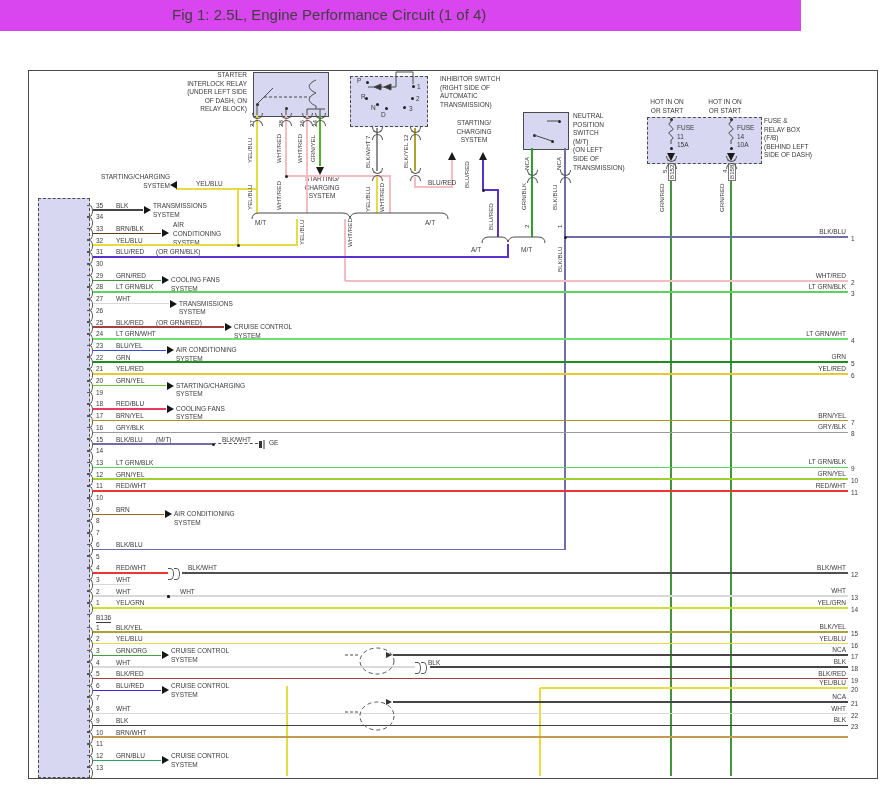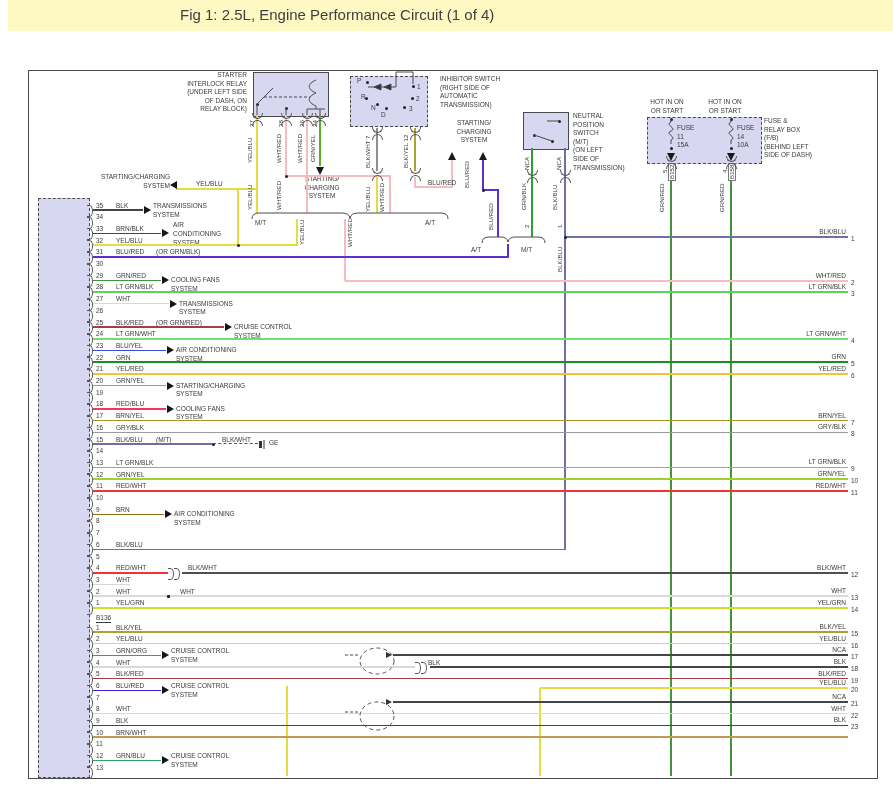--- a/index.html
+++ b/index.html
@@ -1,18 +1,18 @@
 <!DOCTYPE html>
 <html><head>
 <meta charset="utf-8">
 <style>
   html,body{margin:0;padding:0;background:#fff;}
   #canvas{position:relative;width:893px;height:792px;background:#ffffff;overflow:hidden;
           font-family:"Liberation Sans",sans-serif;}
-  #titlebar{position:absolute;left:8px;top:0;width:885px;height:31px;background:#fef9c3;}
+  #titlebar{position:absolute;left:0;top:0;width:801px;height:31px;background:#d946ef;}
   #titlebar span{position:absolute;left:172px;top:6px;font-size:15px;color:#3f3f3f;white-space:nowrap;}
   #diagram{position:absolute;left:28px;top:70px;width:848px;height:707px;border:1px solid #4a4a4a;background:#fff;}
   .abs{position:absolute;}
   .lab{position:absolute;font-size:6.5px;line-height:1.3;color:#3a3a3a;white-space:nowrap;}
   .vlab{position:absolute;font-size:6.2px;color:#3a3a3a;white-space:nowrap;
         transform:rotate(-90deg);transform-origin:0 0;line-height:1;}
   .vlab.boxed{border:1px solid #777;background:#fff;padding:0 1px;}
   .wh{position:absolute;height:1.5px;}
   .wv{position:absolute;width:1.5px;}
   .dash{position:absolute;height:0;border-top:1.4px dashed #555;background:none!important;}

